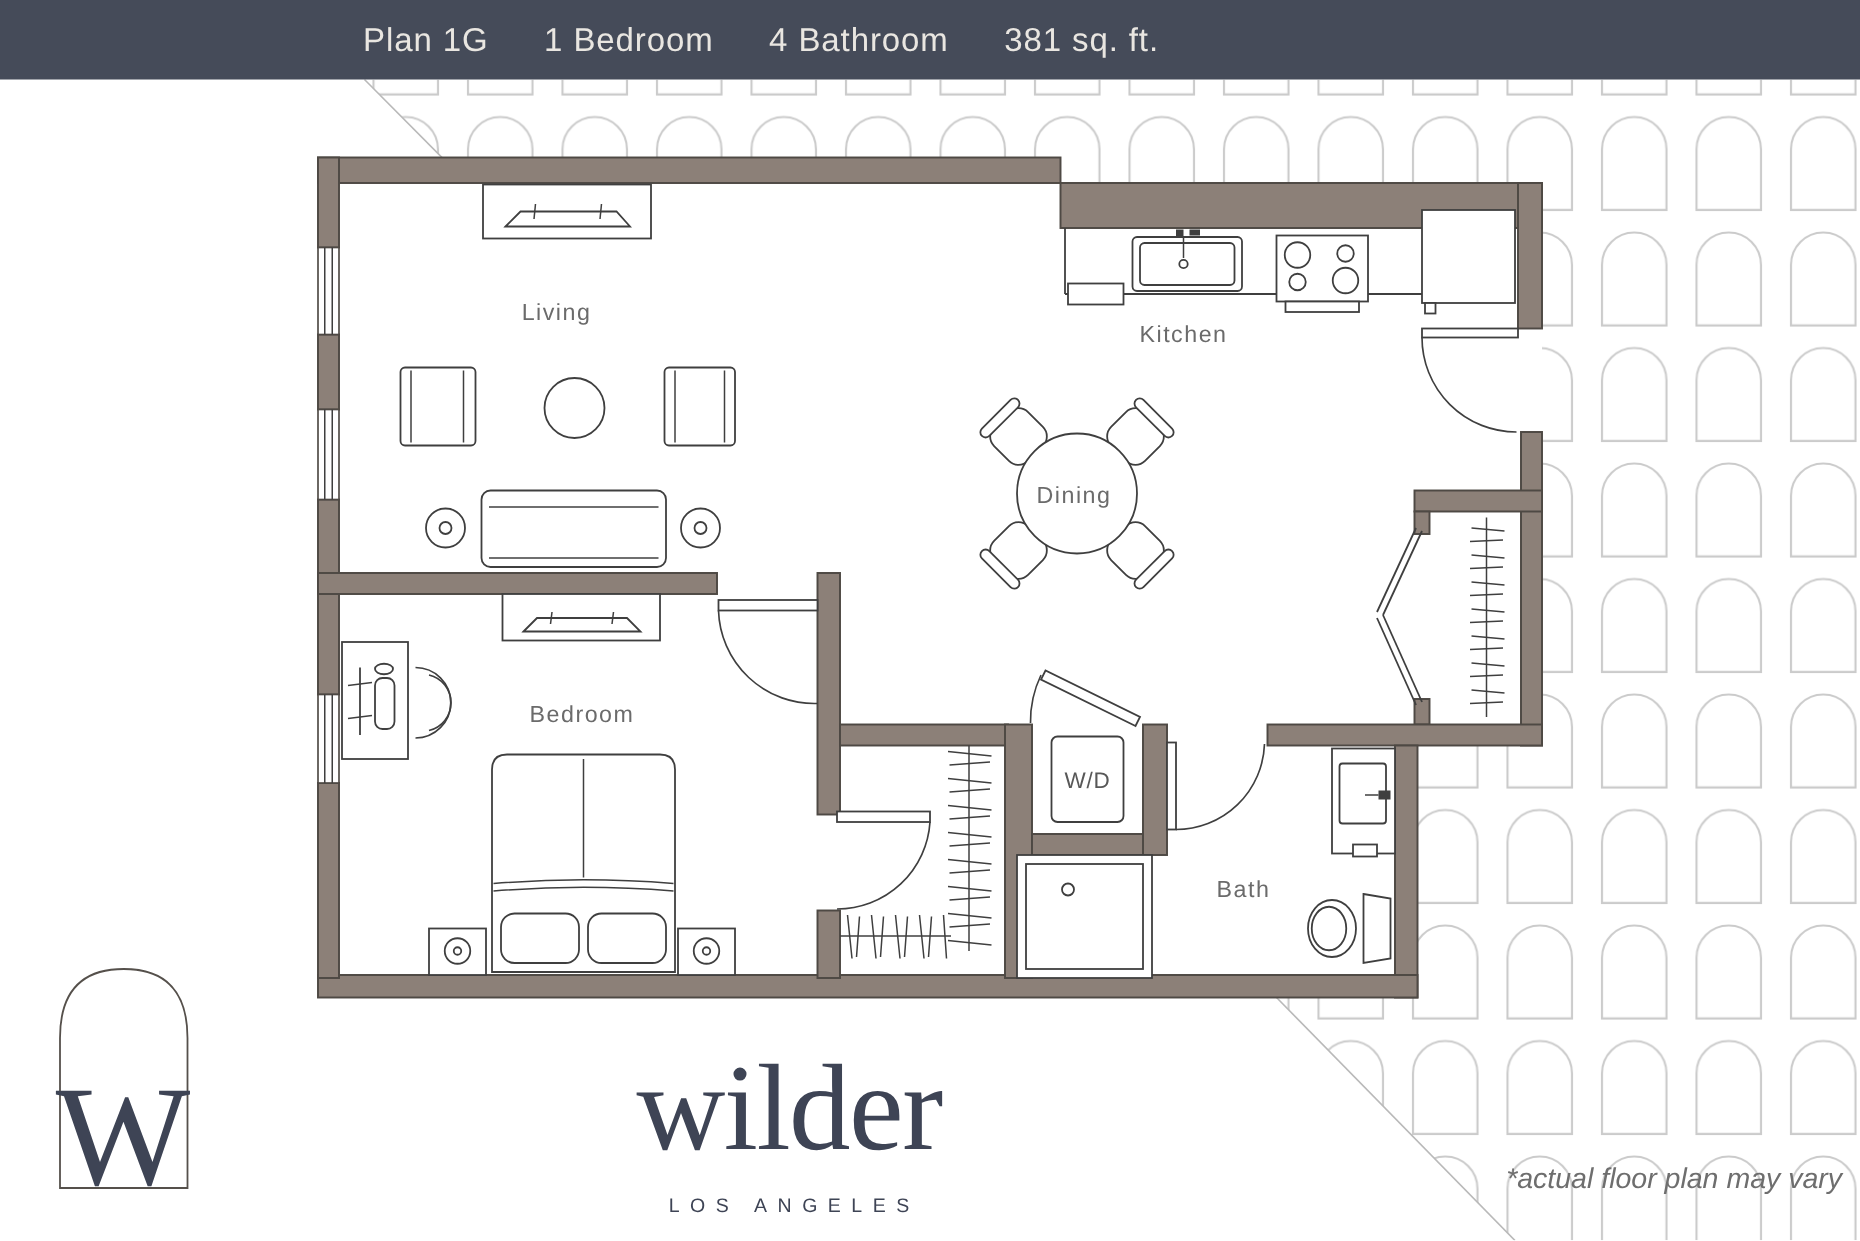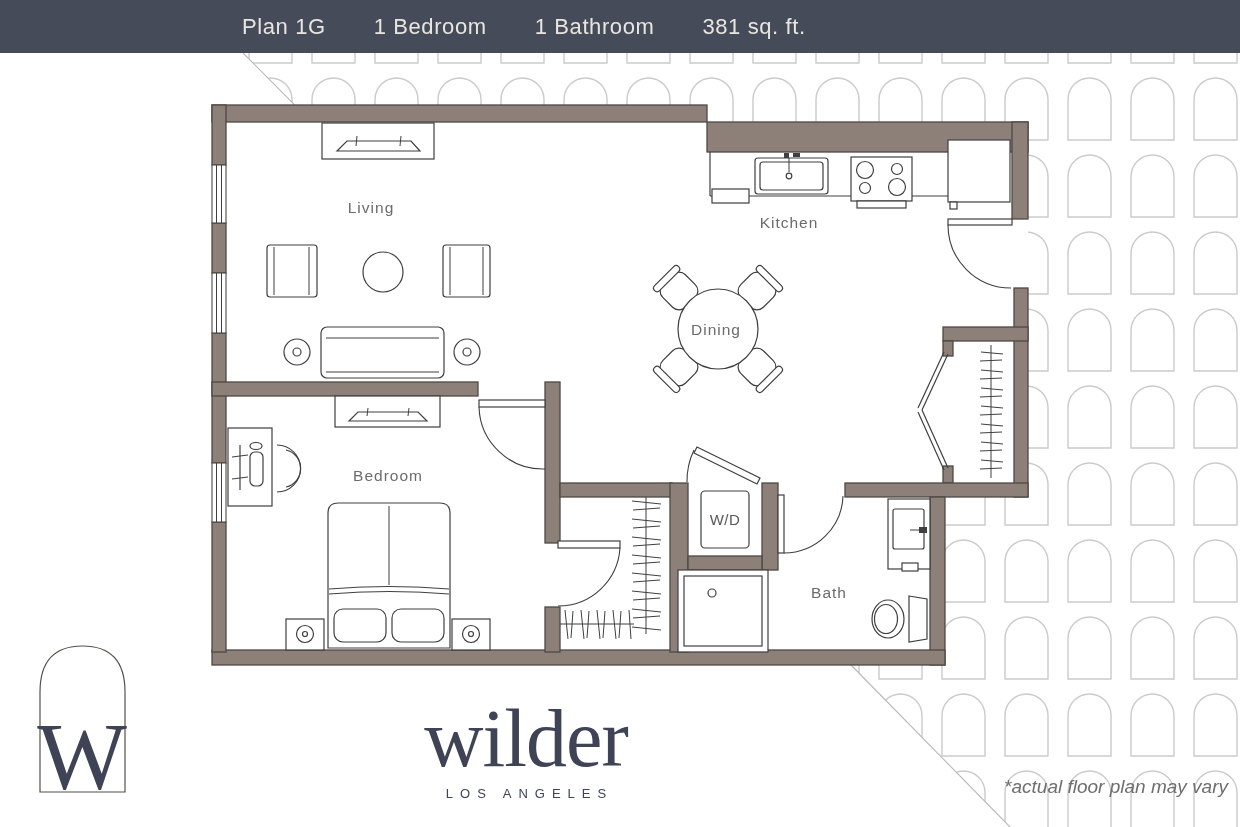--- a/index.html
+++ b/index.html
@@ -4,21 +4,21 @@
 <style>
   :root{
     --header-bg:#454B59; --header-text:#E9E6E1; --wall:#8C8078; --wall-edge:#4E4944;
     --line:#3F3F3F; --label:#6B6B6B; --brand:#3E4455; --pattern:#CBCBCB; --diagonal:#B9B9B9;
   }
   html,body{margin:0;padding:0;background:#fff;}
   #page{position:relative;width:1240px;height:827px;overflow:hidden;background:#fff;
         font-family:"Liberation Sans",sans-serif;}
   
   #header{position:absolute;left:0;top:0;width:1240px;height:53px;background:var(--header-bg);
-          display:flex;align-items:center;z-index:5;gap:11px;}
+          display:flex;align-items:center;z-index:5;}
   #header .hitem{color:var(--header-text);font-size:22px;letter-spacing:.6px;white-space:nowrap;}
   #header .hitem:nth-child(1){margin-left:242px;}
   #header .hitem + .hitem{margin-left:37px;}
   
   #plan-svg{position:absolute;left:0;top:0;z-index:1;}
   .wall{fill:var(--wall);stroke:var(--wall-edge);stroke-width:1.3px;}
   .furn{fill:#fff;stroke:var(--line);stroke-width:1.2px;}
   .ln{fill:none;stroke:var(--line);stroke-width:1.2px;}
   .thin{fill:none;stroke:var(--line);stroke-width:1px;}
   .arc{fill:none;stroke:var(--line);stroke-width:1.1px;}
@@ -26,33 +26,33 @@
   .diag{stroke:var(--diagonal);stroke-width:1.1px;fill:none;}
   .room-label{font-family:"Liberation Sans",sans-serif;font-size:15.5px;letter-spacing:1px;
               fill:var(--label);text-anchor:middle;}
   .wd-label{font-family:"Liberation Sans",sans-serif;font-size:15px;letter-spacing:.5px;
             fill:#585858;text-anchor:middle;}
   .monogram{font-family:"Liberation Serif",serif;font-size:95px;fill:var(--brand);text-anchor:middle;}
   
   #brand{position:absolute;left:0;top:698px;width:1052px;text-align:center;z-index:4;pointer-events:none;}
   #brand .name{font-family:"Liberation Serif",serif;font-size:82px;line-height:1;color:var(--brand);
                letter-spacing:-1px;}
-  #brand .city{margin-top:6px;font-size:13px;letter-spacing:7px;padding-left:7px;color:var(--brand);}
+  #brand .city{margin-top:16px;font-size:13px;letter-spacing:7px;padding-left:7px;color:var(--brand);}
   #footnote{position:absolute;left:938px;top:776px;width:290px;text-align:right;z-index:4;
             font-size:19px;font-style:italic;color:#6E6E6E;}
 </style>
 </head>
 <body>
 
 <div id="page">
 
   <div id="header">
     <span class="hitem">Plan 1G</span>
     <span class="hitem">1 Bedroom</span>
-    <span class="hitem">1 Bathroom</span>
+    <span class="hitem">4 Bathroom</span>
     <span class="hitem">381 sq. ft.</span>
   </div>
 
   <svg id="plan-svg" width="1240" height="827" viewBox="0 0 1240 827">
     <defs>
       <pattern id="arch" x="239" y="0" width="63" height="77" patternUnits="userSpaceOnUse">
         <path d="M10,63 V22.5 A21.5 21.5 0 0 1 53,22.5 V63 Z" fill="none" stroke="var(--pattern)" stroke-width="1.4"></path>
       </pattern>
       <clipPath id="patclip">
         <polygon points="243,53 1240,53 1240,827 1010,827 852,666"></polygon>

